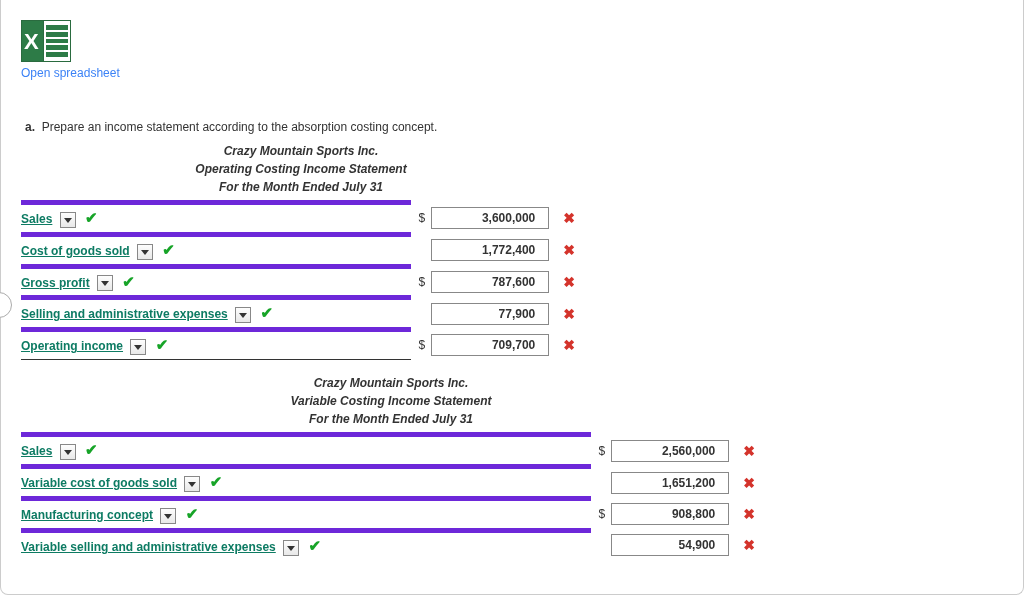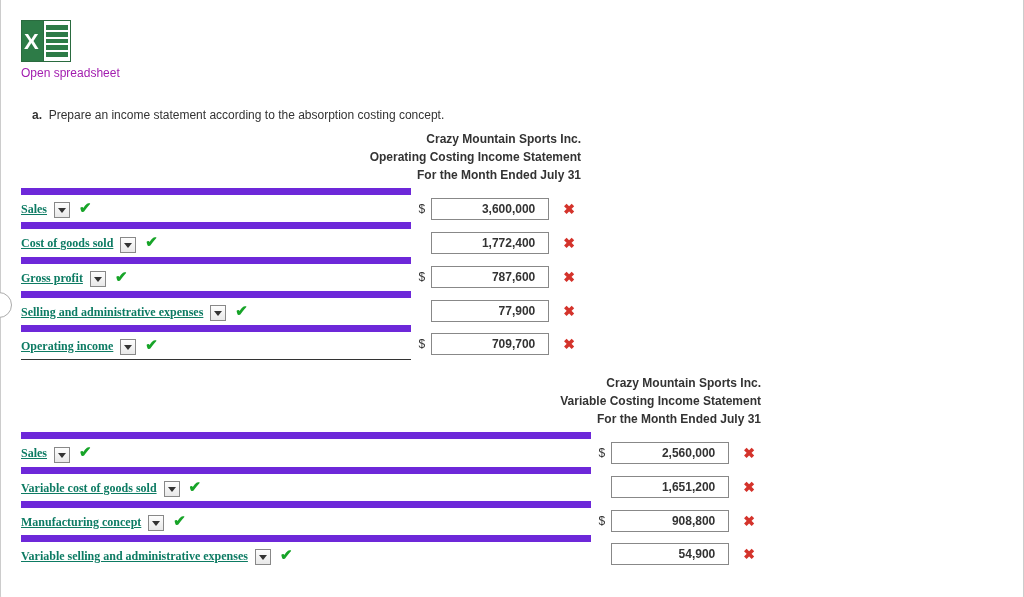--- a/index.html
+++ b/index.html
@@ -39,45 +39,46 @@
   .excel-icon .x{
     position:absolute;left:2px;top:8px;
     color:#fff;font-weight:bold;font-size:22px;font-family:Arial,sans-serif;
   }
   .excel-icon .grid{
     position:absolute;right:2px;top:4px;width:22px;height:32px;
     display:grid;grid-template-rows:repeat(5,1fr);gap:2px;
   }
   .excel-icon .grid span{background:#2d7b47;display:block;width:100%;height:100%;}
   .open-link{
-    color:#a21caf;
+    color:#3b82f6;
     font-size:12px;
     text-decoration:none;
     cursor:pointer;
     display:inline-block;
-    margin-bottom:28px;
-  }
-  .prompt-line{margin:0 0 8px 11px;}
+    margin-bottom:40px;
+  }
+  .prompt-line{margin:0 0 8px 4px;}
   .prompt-line b{font-weight:bold;}
   .stmt-title{
-    text-align:right;
+    text-align:center;
     font-weight:bold;
     line-height:1.5;
     margin-bottom:4px;
+    font-style:italic;
   }
   table.stmt{
     border-collapse:collapse;
     margin-bottom:14px;
   }
   table.stmt td{
     padding:4px 6px 4px 0;
     vertical-align:middle;
     white-space:nowrap;
   }
-  .row-line td:first-child{border-top:7px solid #6d28d9;font-family:Liberation Serif, serif;}
+  .row-line td:first-child{border-top:5px solid #6d28d9;}
   .row-line-bottom td:first-child{border-bottom:1px solid #333;}
   .label-link{
     color:#0d7b63;
     font-weight:bold;
     text-decoration:underline;
     cursor:pointer;
   }
   .caret{
     display:inline-block;
     width:14px;height:14px;

